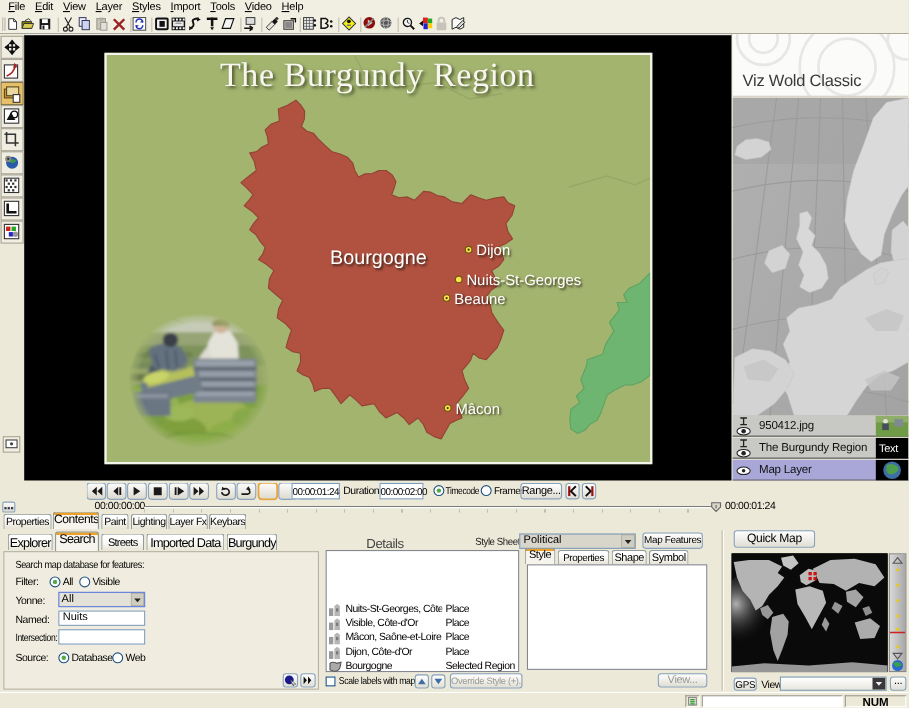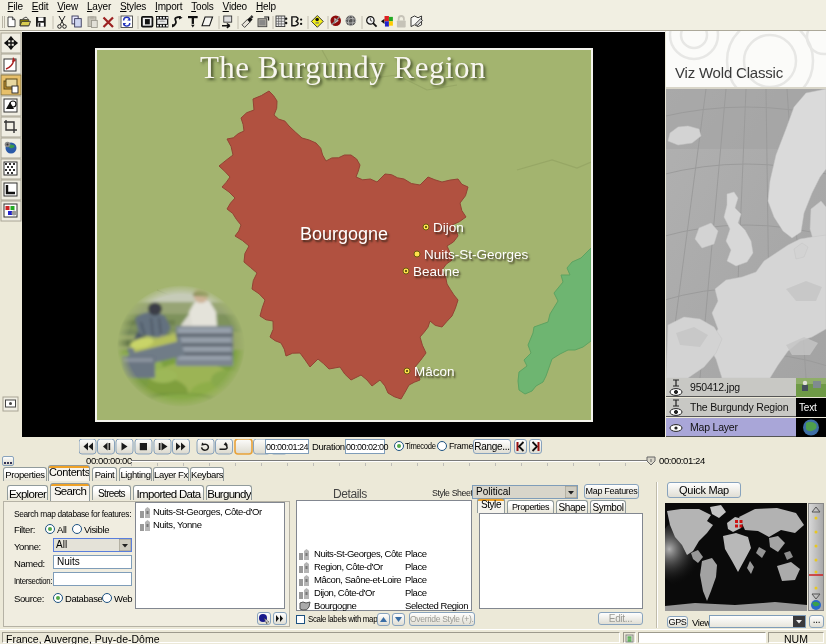--- a/index.html
+++ b/index.html
@@ -620,38 +620,20 @@
       </svg></div>
  <div class="lbl" style="left:14px;top:58px;">Named:</div>
  <div class="abs" style="left:53px;top:55px;width:79px;height:14px;border:1px solid #7f9db9;background:#fff;font-size:10px;padding:0 3px;">Nuits</div>
  <div class="lbl" style="left:14px;top:75px;transform:scaleX(0.82);transform-origin:0 0;">Intersection:</div>
  <div class="abs" style="left:53px;top:72px;width:79px;height:14px;border:1px solid #7f9db9;background:#fff;"></div>
  <div class="lbl" style="left:14px;top:93px;">Source:</div>
  <div class="radio on" style="left:53px;top:93px;"></div>
     <div class="lbl" style="left:65px;top:93px;">Database</div>
  <div class="radio" style="left:102px;top:93px;"></div>
     <div class="lbl" style="left:114px;top:93px;">Web</div>
- <div class="sunkwhite" style="left:135px;top:2px;width:150px;height:107px;font-size:9.5px;letter-spacing:-0.4px;">
-   <svg class="abs" style="left:4px;top:4px" width="11" height="11">
-        <g fill="#9a9a9a">
-          <rect x="0" y="4" width="4" height="7"></rect>
-          <path d="M 5 11 V 2 L 7.5 0 L 10 2 V 11 Z" fill="#b5b5b5"></path>
-          <rect x="6.5" y="4" width="2" height="3" fill="#777"></rect>
-        </g>
-      </svg>
-   <div class="abs" style="left:17px;top:3px;">Nuits-St-Georges, Côte-d'Or</div>
-   <svg class="abs" style="left:4px;top:17px" width="11" height="11">
-        <g fill="#9a9a9a">
-          <rect x="0" y="4" width="4" height="7"></rect>
-          <path d="M 5 11 V 2 L 7.5 0 L 10 2 V 11 Z" fill="#b5b5b5"></path>
-          <rect x="6.5" y="4" width="2" height="3" fill="#777"></rect>
-        </g>
-      </svg>
-   <div class="abs" style="left:17px;top:16px;">Nuits, Yonne</div>
- </div>
  <div class="xpbtn" style="left:257px;top:112px;width:14px;height:13px;"><svg width="12" height="11">
         <circle cx="5" cy="5" r="4" fill="#1a1a8c"></circle>
         <path d="M 6 5 L 11 9 L 8 9 L 9 11 Z" fill="#fff" stroke="#333" stroke-width="0.5"></path>
       </svg></div>
  <div class="xpbtn" style="left:273px;top:112px;width:14px;height:13px;"><svg width="12" height="11">
         <path d="M 2 2 L 5 5.5 L 2 9 Z M 6 2 L 9 5.5 L 6 9 Z" fill="#111"></path>
       </svg></div>
 
  <div class="lbl" style="left:297px;top:-13px;font-size:12px;color:#444;margin-left:36px;">Details</div>
  <div class="sunkwhite" style="left:296px;top:0px;width:176px;height:111px;font-size:9.5px;letter-spacing:-0.45px;">
@@ -665,21 +647,21 @@
         </svg>
    <div class="abs" style="left:17px;top:0px;width:88px;overflow:hidden;white-space:nowrap;">Nuits-St-Georges, Côte...</div>
         <div class="abs" style="left:108px;top:0px;">Place</div>
    <svg class="abs" style="left:2px;top:14px" width="11" height="11">
           <g fill="#9a9a9a">
             <rect x="0" y="4" width="4" height="7"></rect>
             <path d="M 5 11 V 2 L 7.5 0 L 10 2 V 11 Z" fill="#b5b5b5"></path>
             <rect x="6.5" y="4" width="2" height="3" fill="#777"></rect>
           </g>
         </svg>
-   <div class="abs" style="left:17px;top:13px;">Region, Côte-d'Or</div>
+   <div class="abs" style="left:17px;top:13px;">Visible, Côte-d'Or</div>
         <div class="abs" style="left:108px;top:13px;">Place</div>
    <svg class="abs" style="left:2px;top:27px" width="11" height="11">
           <g fill="#9a9a9a">
             <rect x="0" y="4" width="4" height="7"></rect>
             <path d="M 5 11 V 2 L 7.5 0 L 10 2 V 11 Z" fill="#b5b5b5"></path>
             <rect x="6.5" y="4" width="2" height="3" fill="#777"></rect>
           </g>
         </svg>
    <div class="abs" style="left:17px;top:26px;">Mâcon, Saône-et-Loire</div>
         <div class="abs" style="left:108px;top:26px;">Place</div>
@@ -714,21 +696,21 @@
    <svg class="abs" style="right:0;top:0" width="12" height="12">
         <rect width="12" height="12" fill="#cfccc0" stroke="#9a9688"></rect>
         <path d="M 3 5 L 6 8.5 L 9 5 Z" fill="#222"></path>
       </svg></div>
  <div class="xpbtn" style="left:584px;top:-16px;width:55px;height:15px;line-height:13px;font-size:9px;">Map Features</div>
  <div class="tab tabact" style="left:477px;top:-2px;width:28px;height:15px;font-size:10px;line-height:12px;">Style</div>
  <div class="tab" style="left:507px;top:0px;width:47px;height:13px;font-size:9px;line-height:13px;">Properties</div>
  <div class="tab" style="left:556px;top:0px;width:32px;height:13px;font-size:10px;line-height:13px;">Shape</div>
  <div class="tab" style="left:590px;top:0px;width:36px;height:13px;font-size:10px;line-height:13px;">Symbol</div>
  <div class="sunkwhite" style="left:479px;top:13px;width:164px;height:96px;"></div>
- <div class="xpbtn" style="left:598px;top:112px;width:45px;height:13px;line-height:11px;color:#9a9a94;">Edit...</div>
+ <div class="xpbtn" style="left:598px;top:112px;width:45px;height:13px;line-height:11px;color:#9a9a94;">View...</div>
 
  <div class="abs" style="left:656px;top:-18px;width:2px;height:146px;border-left:1px solid #c0bcab;border-right:1px solid #fff;"></div>
  <div class="xpbtn" style="left:667px;top:-18px;width:74px;height:16px;font-size:11px;line-height:15px;">Quick Map</div>
  <div class="abs" id="worldmap" style="left:665px;top:3px;width:142px;height:108px;background:#000;">
  <svg width="142" height="108">
   <defs>
    <radialGradient id="glow" cx="0.18" cy="0.45" r="0.5">
             <stop offset="0" stop-color="#cfcfcf" stop-opacity="0.85"></stop>
             <stop offset="1" stop-color="#000" stop-opacity="0"></stop>
           </radialGradient>
@@ -784,24 +766,23 @@
  <div class="lbl" style="left:692px;top:117px;">View</div>
  <div class="abs" style="left:709px;top:115px;width:97px;height:13px;border:1px solid #7f9db9;background:linear-gradient(#fff,#e8e6dc);">
    <svg class="abs" style="right:0;top:0" width="12" height="11">
         <rect width="12" height="11" fill="#39393b"></rect>
         <path d="M 3 4 L 6 7.5 L 9 4 Z" fill="#eee"></path>
       </svg>
     </div>
  <div class="xpbtn" style="left:809px;top:115px;width:15px;height:13px;line-height:8px;">...</div>
 </div>
 <div id="statusbar" class="abs">
- <div class="abs" style="left:2px;top:2px;width:618px;height:11px;border:1px solid;border-color:#9d9a8d #fff #fff #9d9a8d;padding:0 3px;font-size:10.5px;">France, Auvergne, Puy-de-Dôme</div>
  <div class="abs" style="left:623px;top:2px;width:13px;height:11px;border:1px solid;border-color:#9d9a8d #fff #fff #9d9a8d;"><svg width="11" height="9">
         <rect x="2" y="1" width="7" height="7" fill="#e8e6dc" stroke="#888"></rect>
         <g fill="#2a9a2a">
           <rect x="3.5" y="2.5" width="4" height="1.2"></rect>
           <rect x="3.5" y="4.4" width="4" height="1.2"></rect>
           <rect x="3.5" y="6.3" width="4" height="1.2"></rect>
         </g>
       </svg></div>
  <div class="abs" style="left:638px;top:2px;width:128px;height:11px;border:1px solid;border-color:#9d9a8d #fff #fff #9d9a8d;background:#fff;"></div>
- <div class="abs" style="left:768px;top:2px;width:56px;height:11px;border:1px solid;border-color:#9d9a8d #fff #fff #9d9a8d;font-size:10.5px;text-align:center;">NUM</div>
+ <div class="abs" style="left:768px;top:2px;width:56px;height:11px;border:1px solid;border-color:#9d9a8d #fff #fff #9d9a8d;font-size:10.5px;text-align:center;font-weight:bold;">NUM</div>
 </div>
 
 </body></html>

